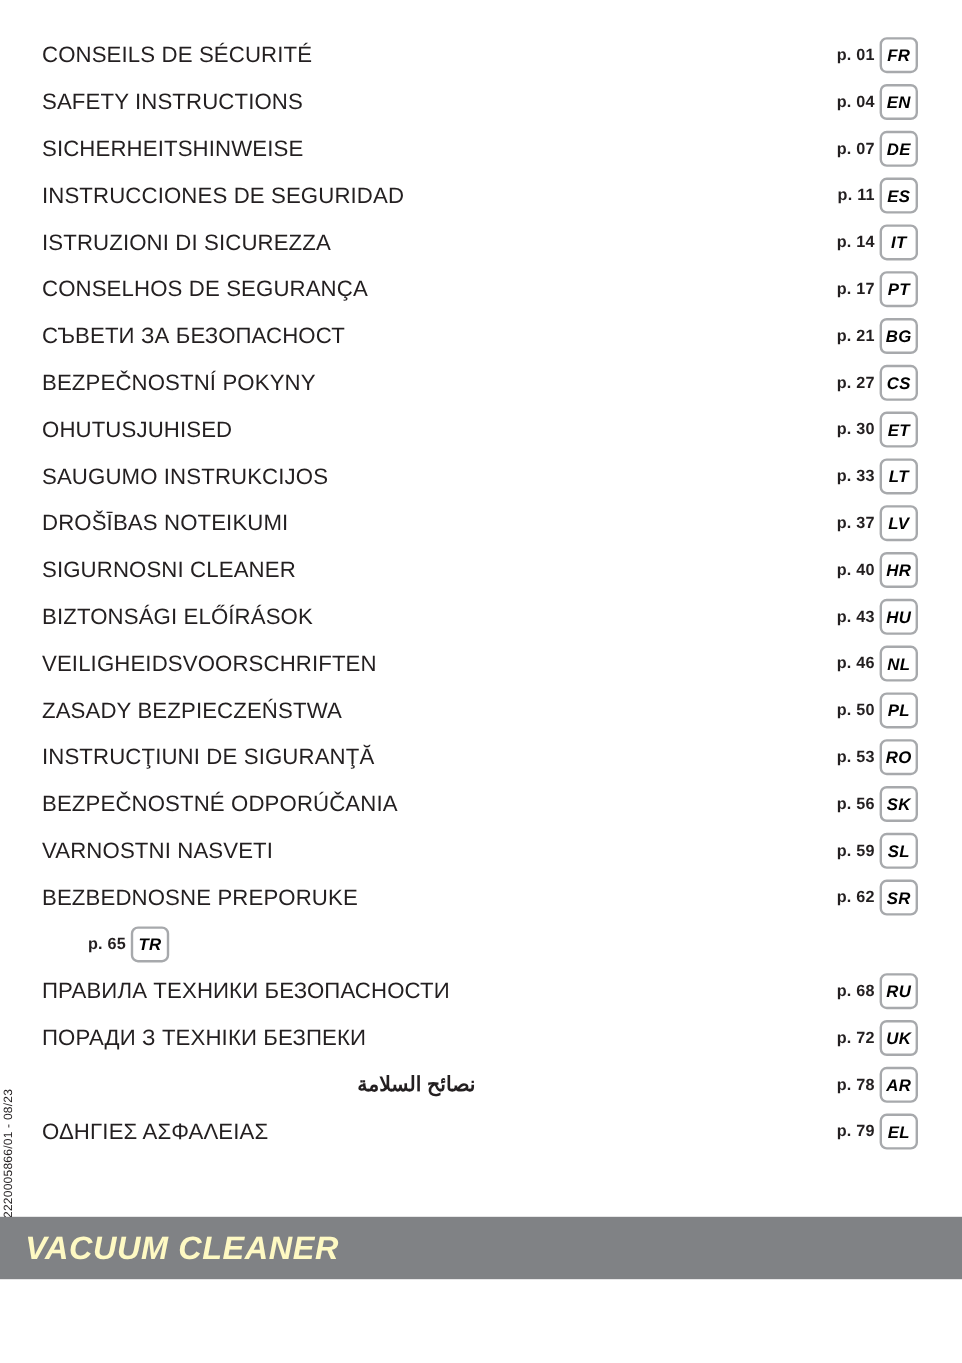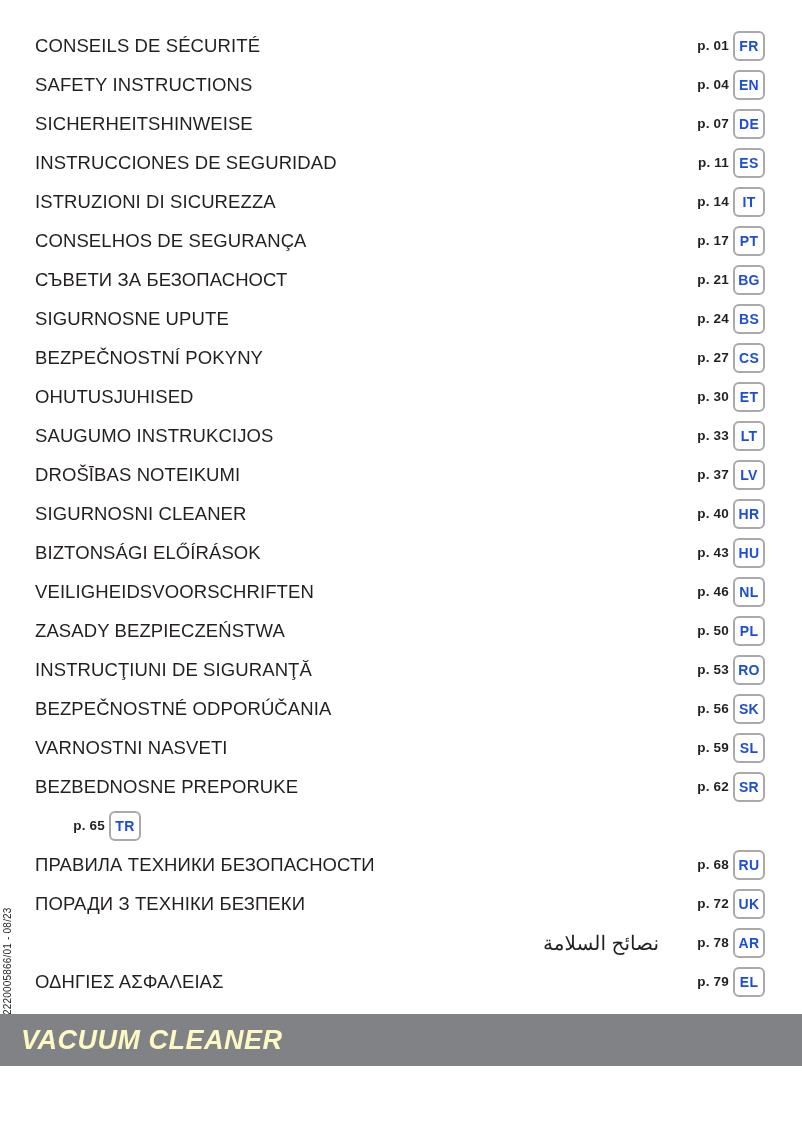--- a/index.html
+++ b/index.html
@@ -59,49 +59,51 @@
     flex: 1 1 auto;
     font-size: 18.5px;
     letter-spacing: 0.1px;
     color: #231f20;
     white-space: nowrap;
     overflow: hidden;
   }
 
   .toc-title.rtl {
     direction: rtl;
-    text-align: right;
-    font-size: 20px;
+    text-align: center;
+    font-size: 17px;
+    font-weight: bold;
   }
 
   .toc-page {
     flex: 0 0 auto;
     width: 70px;
     text-align: right;
     font-size: 13.5px;
     font-weight: bold;
     color: #231f20;
     padding-right: 4px;
     letter-spacing: 0.2px;
   }
 
   .lang-badge {
     flex: 0 0 auto;
     width: 32px;
     height: 30px;
     border: 2px solid #a7a9ac;
     border-radius: 6px;
-    color: #1d4ed8;
+    color: #000000;
     font-size: 14px;
     font-weight: bold;
     display: flex;
     align-items: center;
     justify-content: center;
     letter-spacing: 0.3px;
     box-sizing: border-box;
+    font-style: italic;
   }
 
   .footer-bar {
     position: absolute;
     left: 0;
     top: 1014px;
     width: 802px;
     height: 52px;
     background: #808285;
     display: flex;
@@ -156,25 +158,20 @@
         <div class="toc-title">CONSELHOS DE SEGURANÇA</div>
         <div class="toc-page">p. 17</div>
         <div class="lang-badge">PT</div>
       </div>
       <div class="toc-row">
         <div class="toc-title">СЪВЕТИ ЗА БЕЗОПАСНОСТ</div>
         <div class="toc-page">p. 21</div>
         <div class="lang-badge">BG</div>
       </div>
       <div class="toc-row">
-        <div class="toc-title">SIGURNOSNE UPUTE</div>
-        <div class="toc-page">p. 24</div>
-        <div class="lang-badge">BS</div>
-      </div>
-      <div class="toc-row">
         <div class="toc-title">BEZPEČNOSTNÍ POKYNY</div>
         <div class="toc-page">p. 27</div>
         <div class="lang-badge">CS</div>
       </div>
       <div class="toc-row">
         <div class="toc-title">OHUTUSJUHISED</div>
         <div class="toc-page">p. 30</div>
         <div class="lang-badge">ET</div>
       </div>
       <div class="toc-row">

